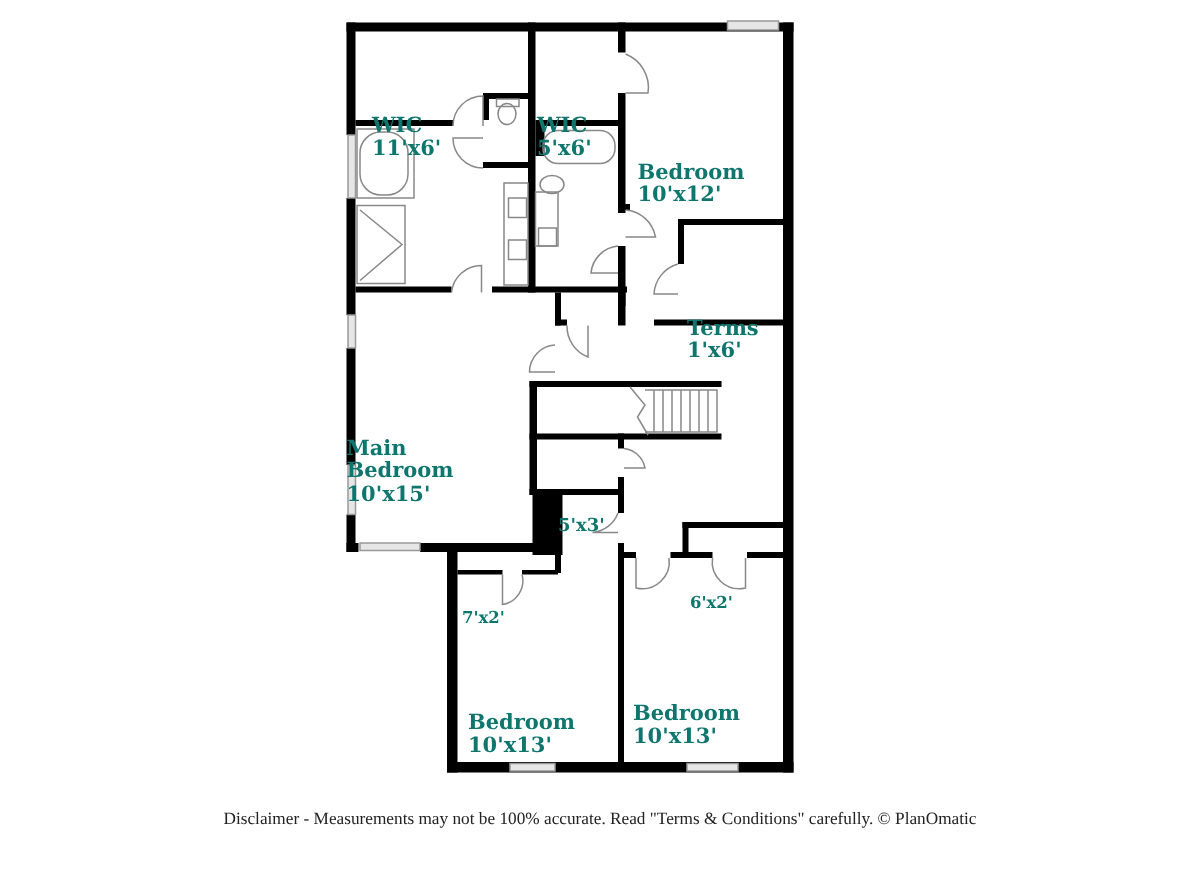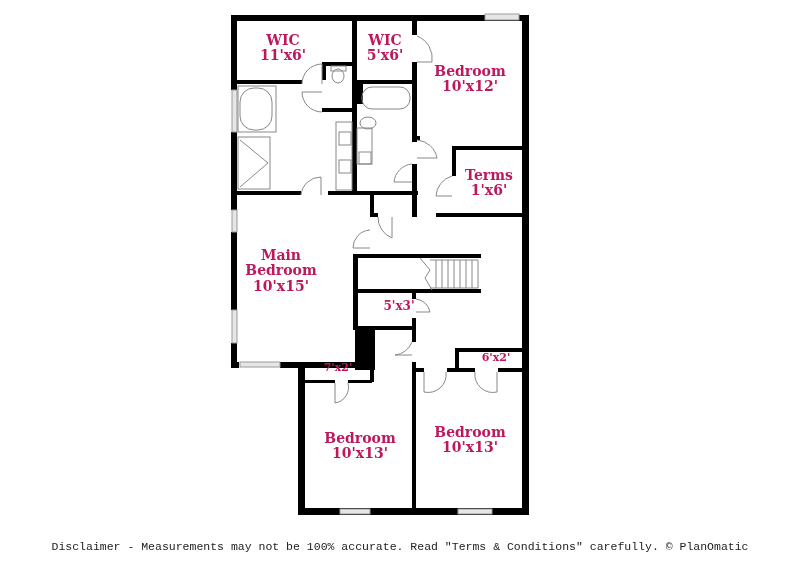--- a/index.html
+++ b/index.html
@@ -1,23 +1,23 @@
 <!DOCTYPE html>
 <html><head>
 <meta charset="utf-8">
 <style>
   html,body{margin:0;padding:0;background:#fff;}
   body{width:800px;height:582px;position:relative;overflow:hidden;font-family:"DejaVu Serif",serif;}
   #plan{position:absolute;left:0;top:0;width:800px;height:582px;}
-  .lbl{position:absolute;text-align:center;font-family:"DejaVu Serif",serif;font-weight:bold;color:#be185d;line-height:1.1;}
+  .lbl{position:absolute;font-family:"DejaVu Serif",serif;font-weight:bold;color:#0f766e;line-height:1.1;margin-top:44px;}
   .lbl span{display:block;}
   .big{font-size:14px;}
   .small{font-size:12px;padding-left:14px;}
   .tiny{font-size:11px;}
-  #disclaimer{position:absolute;left:0;top:540px;width:800px;text-align:center;font-family:Liberation Mono, monospace;font-size:11.5px;color:#222;}
+  #disclaimer{position:absolute;left:0;top:540px;width:800px;text-align:center;font-family:Liberation Serif, serif;font-size:11.5px;color:#222;}
 </style>
 </head>
 <body>
 
 <svg id="plan" viewBox="0 0 800 582" xmlns="http://www.w3.org/2000/svg">
   <g fill="#000">
 
     <rect x="231" y="15" width="298" height="6"></rect>
     <rect x="231" y="15" width="6" height="75"></rect>
     <rect x="231" y="132" width="6" height="78"></rect>

